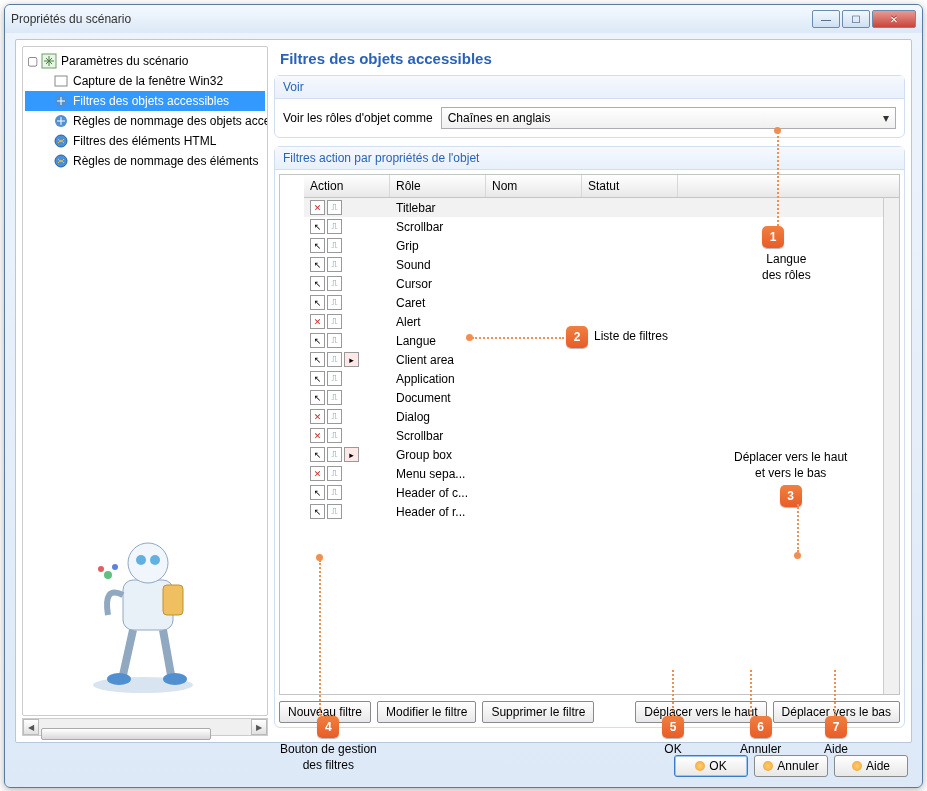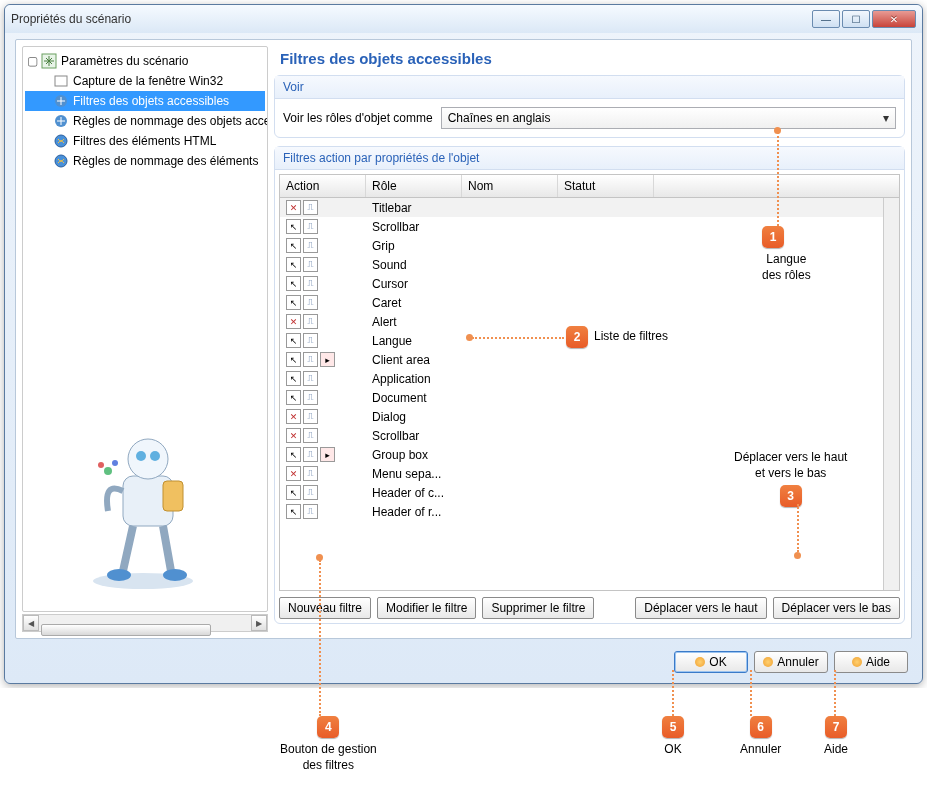--- a/index.html
+++ b/index.html
@@ -1,18 +1,18 @@
 <!DOCTYPE html>
 <html><head>
 <meta charset="utf-8">
 <style>
 * { box-sizing: border-box; margin: 0; padding: 0; font-family: "Segoe UI", Tahoma, sans-serif; font-size: 12px; }
 body { background: #fff; padding: 4px; }
 
-.window { width: 919px; height: 680px; border: 1px solid #5a7aa0; border-radius: 6px; background: linear-gradient(#eef4fb, #dde9f7); box-shadow: 0 2px 8px rgba(0,0,0,.3); position: relative; }
+.window { width: 919px; height: 784px; border: 1px solid #5a7aa0; border-radius: 6px; background: linear-gradient(#eef4fb, #dde9f7); box-shadow: 0 2px 8px rgba(0,0,0,.3); position: relative; }
 .titlebar { height: 28px; display: flex; align-items: center; padding: 0 6px; background: linear-gradient(#f5faff, #dbe8f6); border-radius: 6px 6px 0 0; }
 .titlebar-text { flex: 1; color: #333; font-size: 12px; }
 .win-btns { display: flex; gap: 2px; }
 .win-btn { width: 28px; height: 18px; border: 1px solid #6a8bb0; border-radius: 2px; background: linear-gradient(#f2f7fd, #cfe0f2); display: flex; align-items: center; justify-content: center; font-size: 10px; color: #2a4a6a; cursor: pointer; }
 .win-btn.close { width: 44px; background: linear-gradient(#e89b94, #c8443a); color: #fff; text-shadow: 0 -1px #803028; }
 
 .body-area { position: absolute; top: 34px; left: 10px; right: 10px; bottom: 44px; background: #fff; border: 1px solid #b8c8da; border-radius: 2px; display: flex; padding: 6px; gap: 6px; }
 
 .left-panel { width: 246px; display: flex; flex-direction: column; }
 .tree { flex: 1; border: 1px solid #ccc; border-radius: 2px; padding: 4px 2px; overflow: hidden; position: relative; }
@@ -193,21 +193,21 @@
               <span>Chaînes en anglais</span>
             </div>
           </div>
         </div>
       </div>
 
       <div class="group filter-group">
         <div class="group-head">Filtres action par propriétés de l'objet</div>
         <div class="group-body filter-body">
           <div class="srow" style="flex:1;">
-            <div class="grid-wrap" style="flex:1;">
+            <div class="grid-wrap" style="flex:1;padding-left:24px;">
               <div class="grid-head">
                 <div class="gh action">Action</div>
                 <div class="gh role">Rôle</div>
                 <div class="gh nom">Nom</div>
                 <div class="gh statut">Statut</div>
                 <div class="gh rest"></div>
               </div>
               <div class="srow" style="flex:1;">
                 <div class="grid-rows" id="grid-rows" style="flex:1;">
                     <div class="grow sel">

